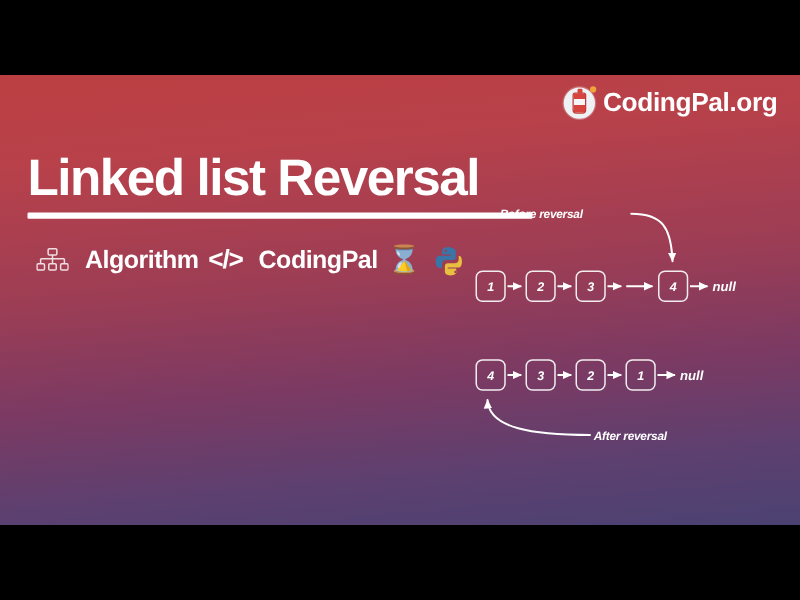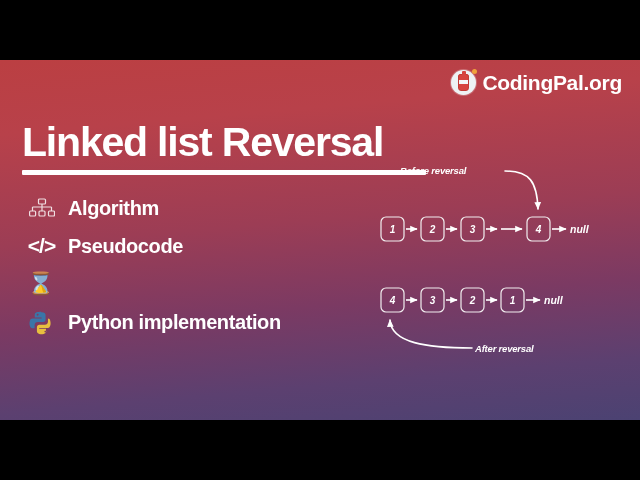--- a/index.html
+++ b/index.html
@@ -117,21 +117,21 @@
     background: #ffffff;
     border-radius: 1px;
   }
 
   
   .features {
     position: absolute;
     left: 26px;
     top: 132px;
     display: flex;
-    flex-direction: column;
+    flex-direction: row;
     gap: 6px;
   }
   .feature {
     display: flex;
     align-items: center;
     gap: 11px;
     height: 32px;
   }
   .feature-icon {
     width: 31px;
@@ -241,37 +241,36 @@
             <rect x="19.5" y="13" width="6" height="5" rx="1" fill="none" stroke="#f0dfe2" stroke-width="1.2"></rect>
           </svg>
         </span>
         <span class="feature-label">Algorithm</span>
       </div>
 
       <div class="feature">
         <span class="feature-icon">
           <span class="code-glyph">&lt;/&gt;</span>
         </span>
-        <span class="feature-label">Pseudocode</span>
+        <span class="feature-label">CodingPal</span>
       </div>
 
       <div class="feature">
         <span class="feature-icon">
           <span class="emoji">⌛</span>
         </span>
       </div>
 
       <div class="feature">
         <span class="feature-icon">
           <svg width="25" height="25" viewBox="0 0 24 24" aria-hidden="true">
             <path d="M11.9 1.6c-1.9 0-3.5.2-4.6.6-1.2.4-1.8 1.3-1.8 2.5v2.6h6.6v.9H3.6c-1.3 0-2.4.8-2.8 2.3-.4 1.7-.4 2.8 0 4.6.4 1.4 1.1 2.3 2.4 2.3h2.2v-3.1c0-1.5 1.3-2.8 2.8-2.8h5.5c1.2 0 2.2-1 2.2-2.3V4.7c0-1.2-1-2.1-2.2-2.3-.8-.2-1.7-.3-2.5-.3zM8.3 3.6c.5 0 .9.4.9.9s-.4.9-.9.9-.9-.4-.9-.9.4-.9.9-.9z" fill="#3a75a8"></path>
             <path d="M18.2 8.2v3c0 1.6-1.4 2.9-2.9 2.9H9.8c-1.2 0-2.2 1-2.2 2.3v4.3c0 1.2 1.1 1.9 2.2 2.3 1.4.4 2.7.5 4.3 0 1.1-.3 2.2-.9 2.2-2.3v-2.6H9.8v-.9h8.4c1.3 0 1.8-.9 2.2-2.3.5-1.4.4-2.7 0-4.6-.3-1.3-.9-2.1-2.2-2.1zm-2.5 11.6c.5 0 .9.4.9.9s-.4.9-.9.9-.9-.4-.9-.9.4-.9.9-.9z" fill="#e8bf3f"></path>
           </svg>
         </span>
-        <span class="feature-label">Python implementation</span>
       </div>
 
     </div>
 
     <div class="diagram">
       <svg width="262" height="240" viewBox="0 0 262 240" aria-hidden="true">
         <defs>
           <marker id="ah" viewBox="0 0 10 10" refX="8.2" refY="5" markerWidth="5.2" markerHeight="5.2" orient="auto-start-reverse">
             <path d="M 0 1 L 9 5 L 0 9 z" fill="#ffffff"></path>
           </marker>

